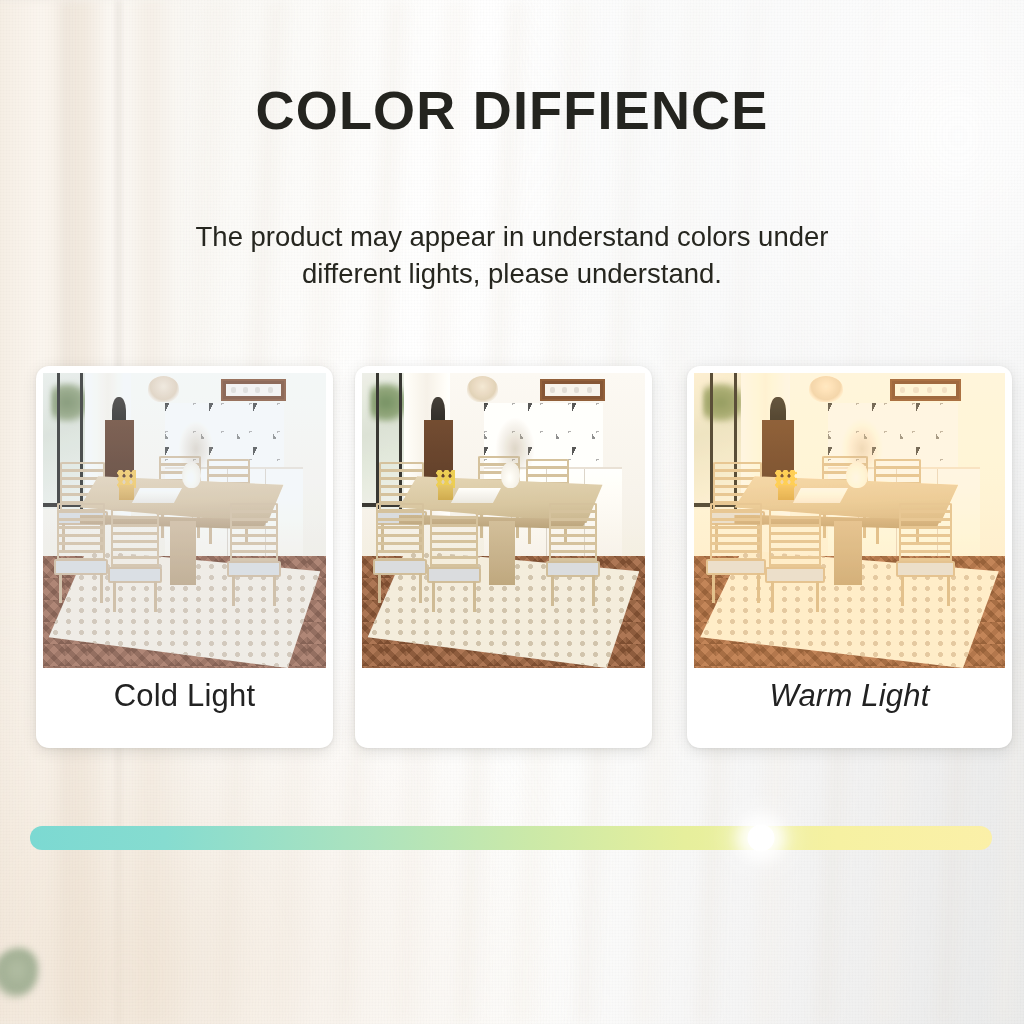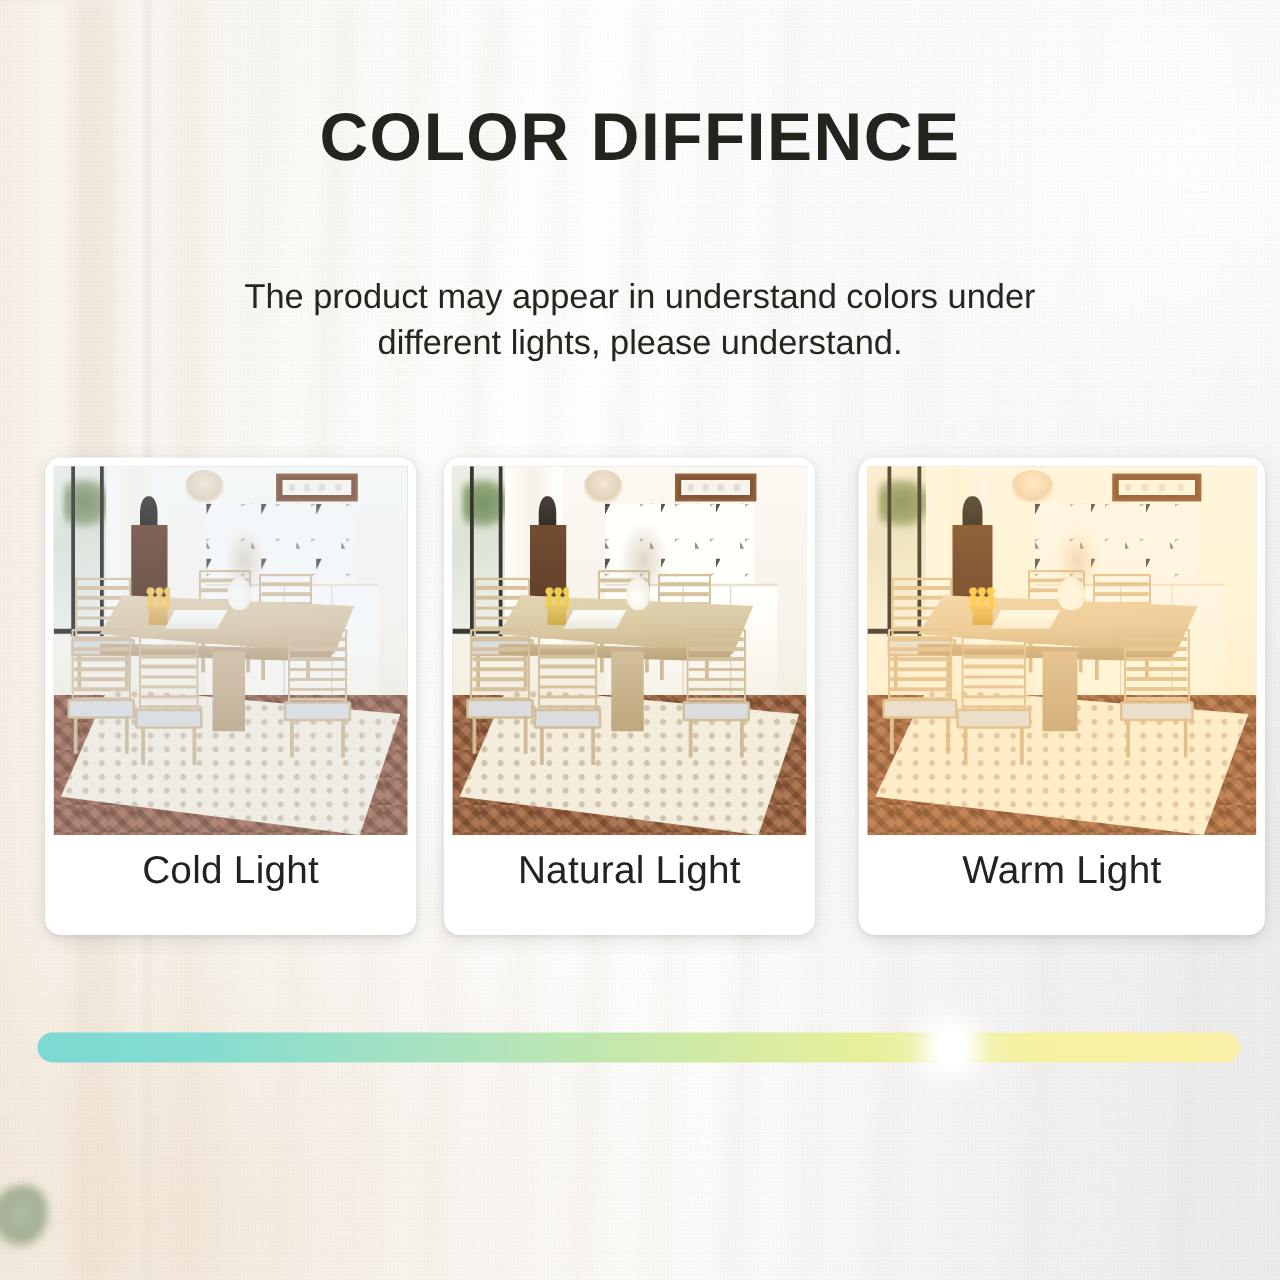--- a/index.html
+++ b/index.html
@@ -88,21 +88,21 @@
   
   .cards { position:absolute; left:36px; top:366px; width:960px; height:382px; }
   .card {
     position:absolute; top:0; width:297px; height:382px;
     background:#ffffff; border-radius:13px;
     box-shadow:0 3px 14px rgba(90,85,78,.16), 0 1px 3px rgba(90,85,78,.10);
     overflow:hidden;
   }
   .card.c1 { left:0; }
   .card.c2 { left:319px; }
-  .card.c3 { left:651px; width:325px; }
+  .card.c3 { left:651px; width:325px;font-style:italic; }
 
   .photo {
     position:absolute; left:7px; top:7px; right:7px; height:295px;
     overflow:hidden; background:#cfc5b6;
   }
   .card-label {
     position:absolute; left:0; right:0; top:312px;
     text-align:center; font-size:31px; color:#222; letter-spacing:.2px;
     font-family:"Liberation Sans", sans-serif;
   }
@@ -370,21 +370,20 @@
           </div>
         <div class="s-chair" style="left:66%; top:44%; width:17%; height:35%;">
           <div class="back"></div>
             <div class="seat"></div>
             <div class="leg-l"></div>
             <div class="leg-r"></div>
           </div>
       </div>
       <div class="tint-nat"></div>
     </div>
-    <div class="card-label">Natural Light</div>
   </div>
 
   <div class="card c3">
     <div class="photo warm">
       <div class="scene">
         <div class="s-wall"></div>
         <div class="s-window"></div>
           <div class="s-greens"></div>
         <div class="s-winframe"></div>
           <div class="s-winframe2"></div>

